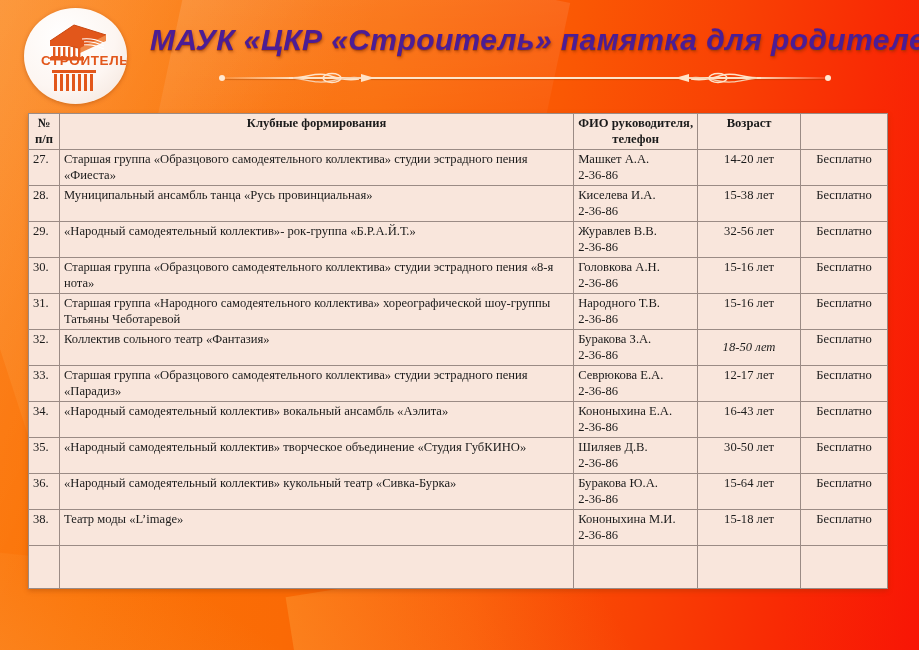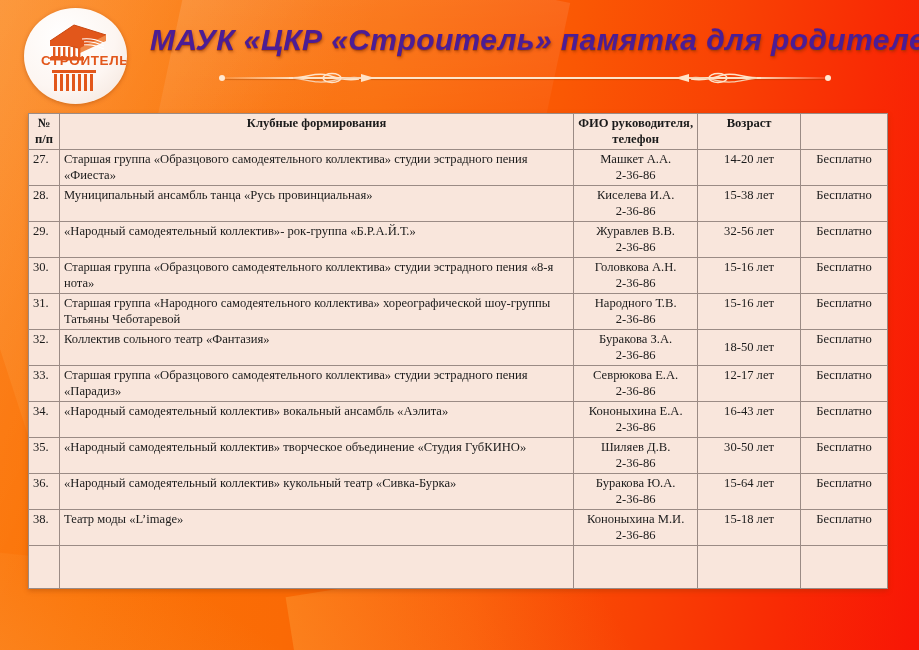--- a/index.html
+++ b/index.html
@@ -185,25 +185,25 @@
     padding-top: 3px;
   }
   th.h-num   { line-height: 16px; }
   th.h-name  { padding-top: 6px; }
   th.h-fio   { vertical-align: bottom; padding-bottom: 2px; line-height: 15.5px; }
   th.h-age   { padding-top: 4px; }
   th.h-blank {}
 
   td.num   { text-align: left;   padding-left: 5px; white-space: nowrap; }
   td.name  { text-align: left;   padding-left: 6px; }
-  td.head  { text-align: center; line-height: 16px; margin-top: 38px; }
+  td.head  { text-align: left; line-height: 16px; margin-top: 38px; }
   td.age   { text-align: center; padding-top: 2px; white-space: nowrap; }
   td.price { text-align: center; color: #34a06c; white-space: nowrap; }
 
-  td.age.mid { vertical-align: middle; }
+  td.age.mid { vertical-align: middle; font-style: italic; }
 
   tr.empty td { height: 38px; }
 </style>
 </head>
 <body>
 
 <div class="bg">
   <div class="bg-sheen-a"></div>
   <div class="bg-sheen-b"></div>
   <div class="bg-sheen-c"></div>

